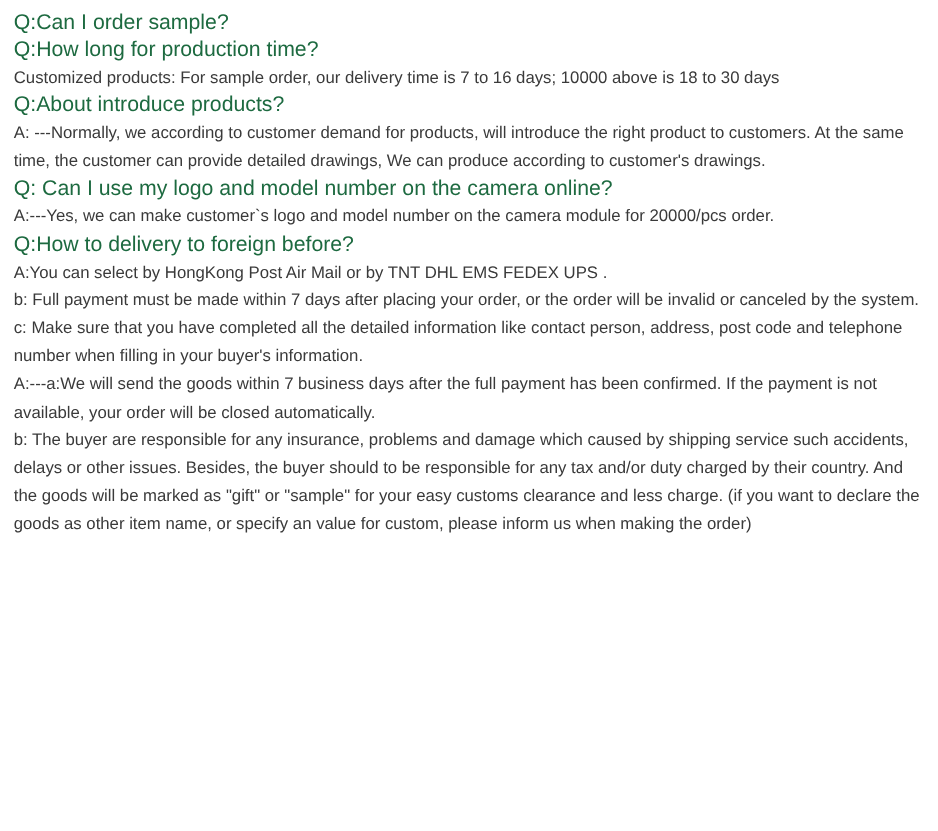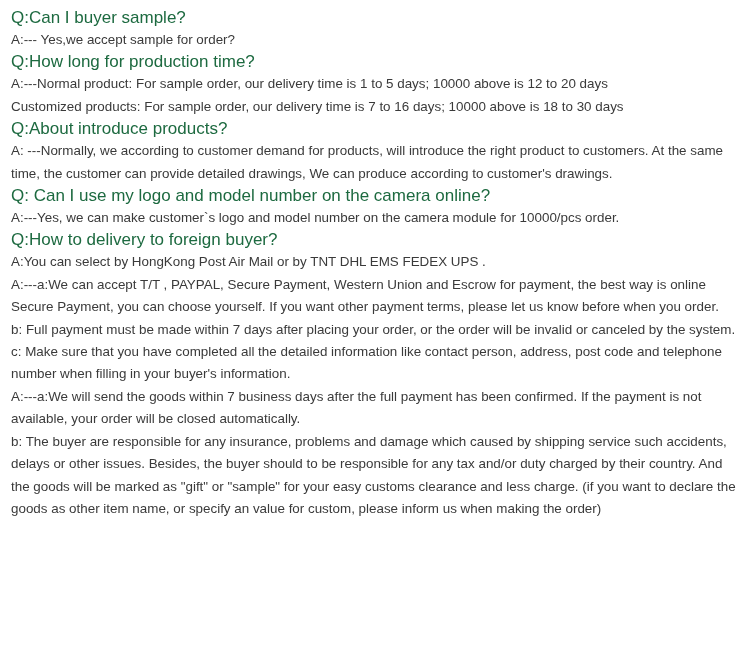--- a/index.html
+++ b/index.html
@@ -34,58 +34,53 @@
       margin: 0;
     }
     .block { margin: 0; }
   </style>
 </head>
 <body>
 
 <div class="faq">
 
   <div class="block">
-    <h2 class="q">Q:Can I buyer sample?</h2>
-    <div class="a">
-      <p>A:--- Yes,we accept sample for order?</p>
-    </div>
+    <h2 class="q">Q:Can I order sample?</h2>
   </div>
 
   <div class="block">
     <h2 class="q">Q:How long for production time?</h2>
     <div class="a">
-      <p>A:---Normal product: For sample order, our delivery time is 1 to 5 days; 10000 above is 12 to 20 days</p>
       <p>Customized products: For sample order, our delivery time is 7 to 16 days; 10000 above is 18 to 30 days</p>
     </div>
   </div>
 
   <div class="block">
     <h2 class="q">Q:About introduce products?</h2>
     <div class="a">
       <p>A: ---Normally, we according to customer demand for products, will introduce the right product  to customers. At the same time, the customer can provide detailed drawings, We can produce according to customer's drawings.</p>
     </div>
   </div>
 
   <div class="block">
     <h2 class="q">Q: Can I use my logo and model number on the camera online?</h2>
     <div class="a">
-      <p>A:---Yes, we can make customer`s logo and model number on the camera module for 10000/pcs order.</p>
+      <p>A:---Yes, we can make customer`s logo and model number on the camera module for 20000/pcs order.</p>
     </div>
   </div>
 
   <div class="block">
-    <h2 class="q">Q:How to delivery to foreign buyer?</h2>
+    <h2 class="q">Q:How to delivery to foreign before?</h2>
     <div class="a">
       <p>A:You can select by HongKong Post Air Mail or by TNT DHL EMS FEDEX UPS .</p>
     </div>
   </div>
 
   <div class="block">
     <div class="a">
-      <p>A:---a:We can accept T/T , PAYPAL, Secure Payment, Western Union and Escrow for payment, the best way is online Secure Payment, you can choose yourself. If you want other payment terms, please let us know before when you order.</p>
       <p>b: Full payment must be made within 7 days after placing your order, or the order will be invalid or canceled by the system.</p>
       <p>c: Make sure that you have completed all the detailed information like contact person, address, post code and telephone number when filling in your buyer's information.</p>
     </div>
   </div>
 
   <div class="block">
     <div class="a">
       <p>A:---a:We will send the goods within 7 business days after the full payment has been confirmed. If the payment is not available, your order will be closed automatically.</p>
       <p>b: The buyer are responsible for any insurance, problems and damage which caused by shipping service such accidents, delays or other issues. Besides, the buyer should to be responsible for any tax and/or duty charged by their country. And the goods will be marked as "gift" or "sample" for your easy customs clearance and less charge. (if you want to declare the goods as other item name, or specify an value for custom, please inform us when making the order)</p>
     </div>

